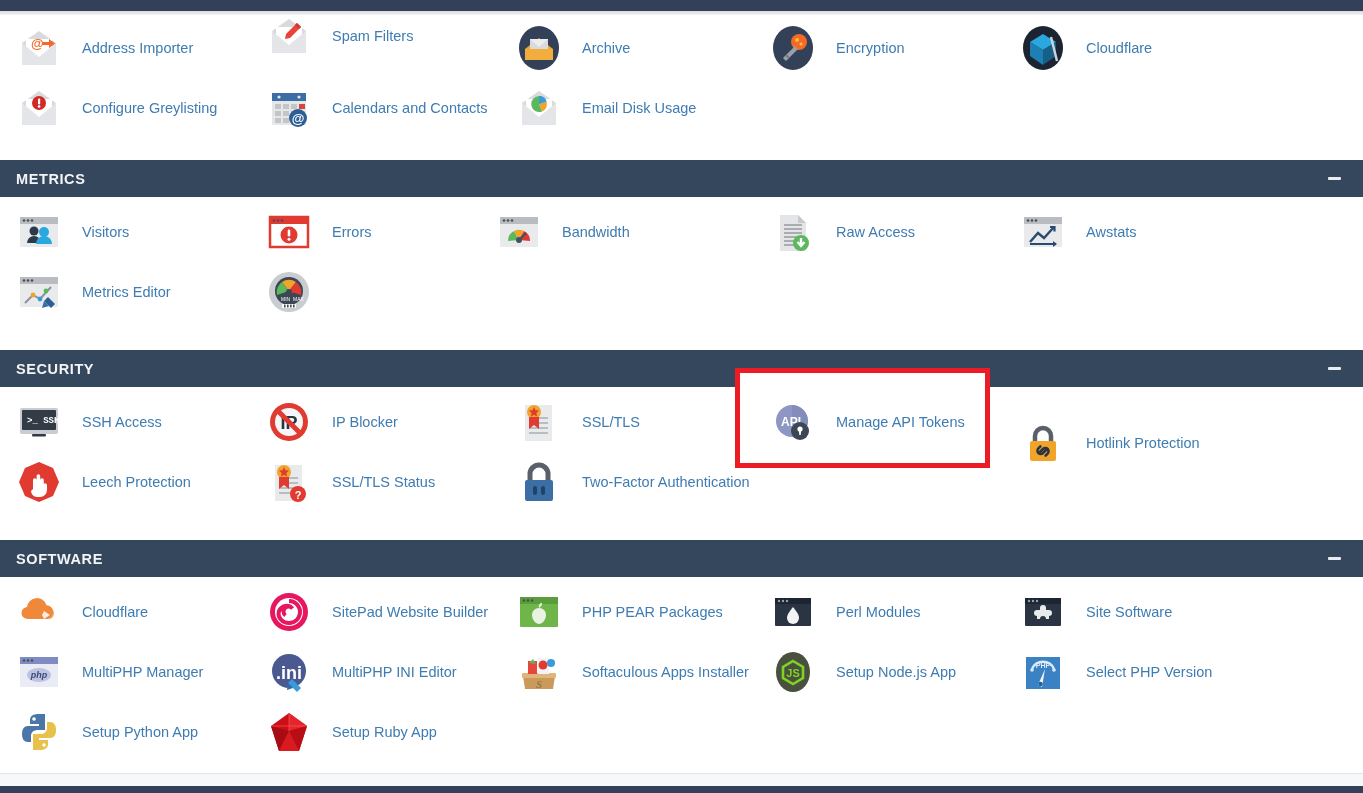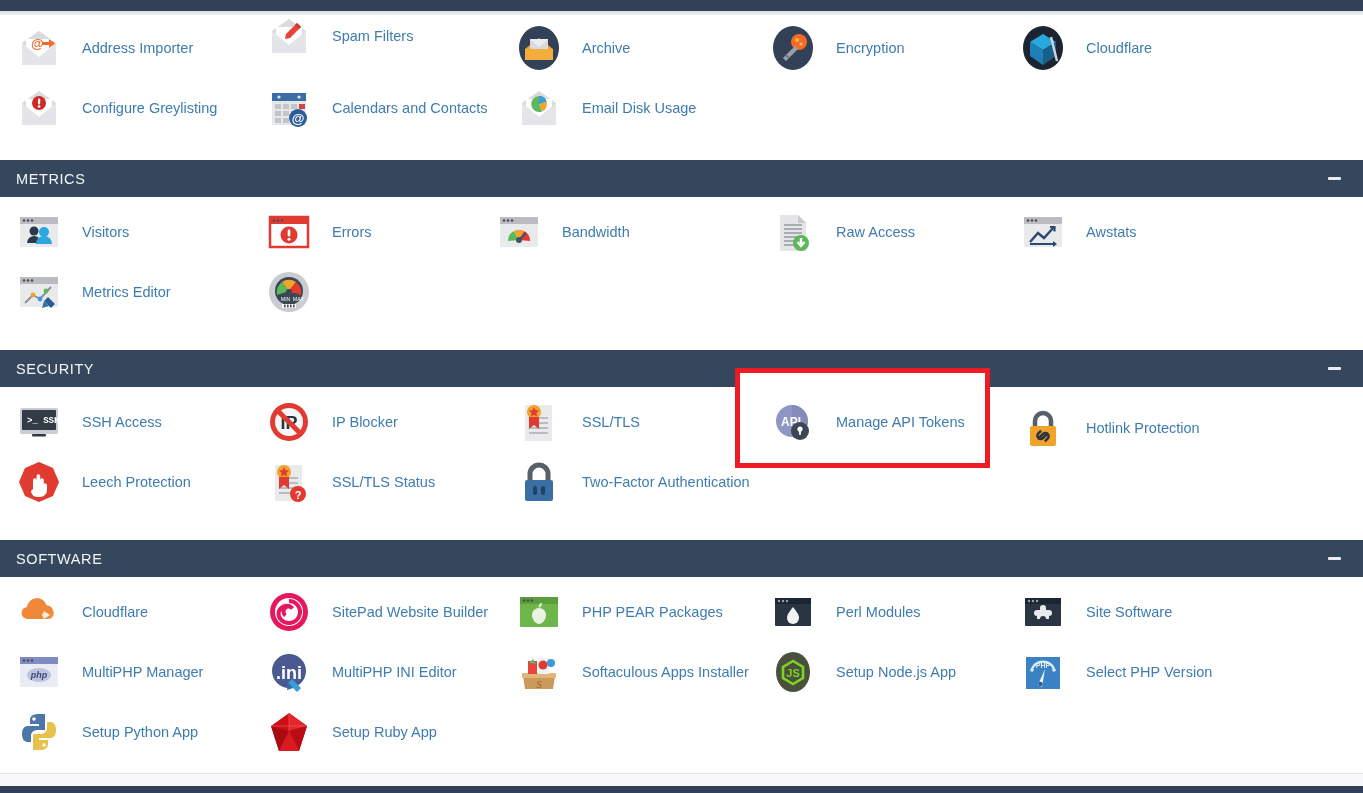--- a/index.html
+++ b/index.html
@@ -35,21 +35,21 @@
 
   
   .section-header {
     position: absolute; left: 0; width: 1363px; height: 37px;
     background: #35475c;
     color: #ffffff;
     display: flex; align-items: center; justify-content: space-between;
     padding: 0 22px 0 16px;
   }
   .section-title {
-    font-size: 14.5px; letter-spacing: 0.6px; font-weight: 400; color: #f2f4f6;
+    font-size: 14.5px; letter-spacing: 0.6px; font-weight: 700; color: #f2f4f6;
   }
   .collapse-icon {
     width: 13px; height: 3px; background: #e9ecf0; border-radius: 1px;
     display: block;
   }
 
   
   .item {
     position: absolute;
     display: flex; align-items: center;
@@ -408,21 +408,21 @@
             <circle cx="22" cy="22" r="16" fill="#8e97c4"></circle>
             <path d="M22 6 A16 16 0 0 1 22 38 z" fill="#7a84b5" opacity="0.55"></path>
             <text x="21" y="27" text-anchor="middle" font-family="Liberation Sans,sans-serif" font-size="12" font-weight="bold" fill="#fff">API</text>
             <circle cx="30" cy="32" r="9" fill="#3c4654"></circle>
             <circle cx="30" cy="30" r="2.6" fill="#fff"></circle>
             <path d="M28.8 31 h2.4 l-.5 5 h-1.4 z" fill="#fff"></path>
           </svg>
         </span>
         <span class="lbl">Manage API Tokens</span>
       </div>
-      <div class="item" style="left:1020px; top:404px">
+      <div class="item" style="left:1020px; top:419px">
         <span class="ico">
           <svg viewBox="0 0 46 46" xmlns="http://www.w3.org/2000/svg">
             <path d="M15 22 v-6 a8 8 0 0 1 16 0 v6" stroke="#5a6068" stroke-width="4.5" fill="none"></path>
             <rect x="10" y="21" width="26" height="20" rx="2" fill="#f0a42a"></rect>
             <path d="M20 27 a4.5 4.5 0 0 1 6 6 l-2 2 a4.5 4.5 0 0 1 -6 -6 z" fill="#2b3440" opacity="0"></path>
             <path d="M19 33 l4 -4 a3.2 3.2 0 0 1 4.6 4.6 l-2 2" stroke="#2b3440" stroke-width="2.6" fill="none" stroke-linecap="round"></path>
             <path d="M27 29 l-4 4 a3.2 3.2 0 0 1 -4.6 -4.6 l2 -2" stroke="#2b3440" stroke-width="2.6" fill="none" stroke-linecap="round"></path>
           </svg>
         </span>
         <span class="lbl">Hotlink Protection</span>

